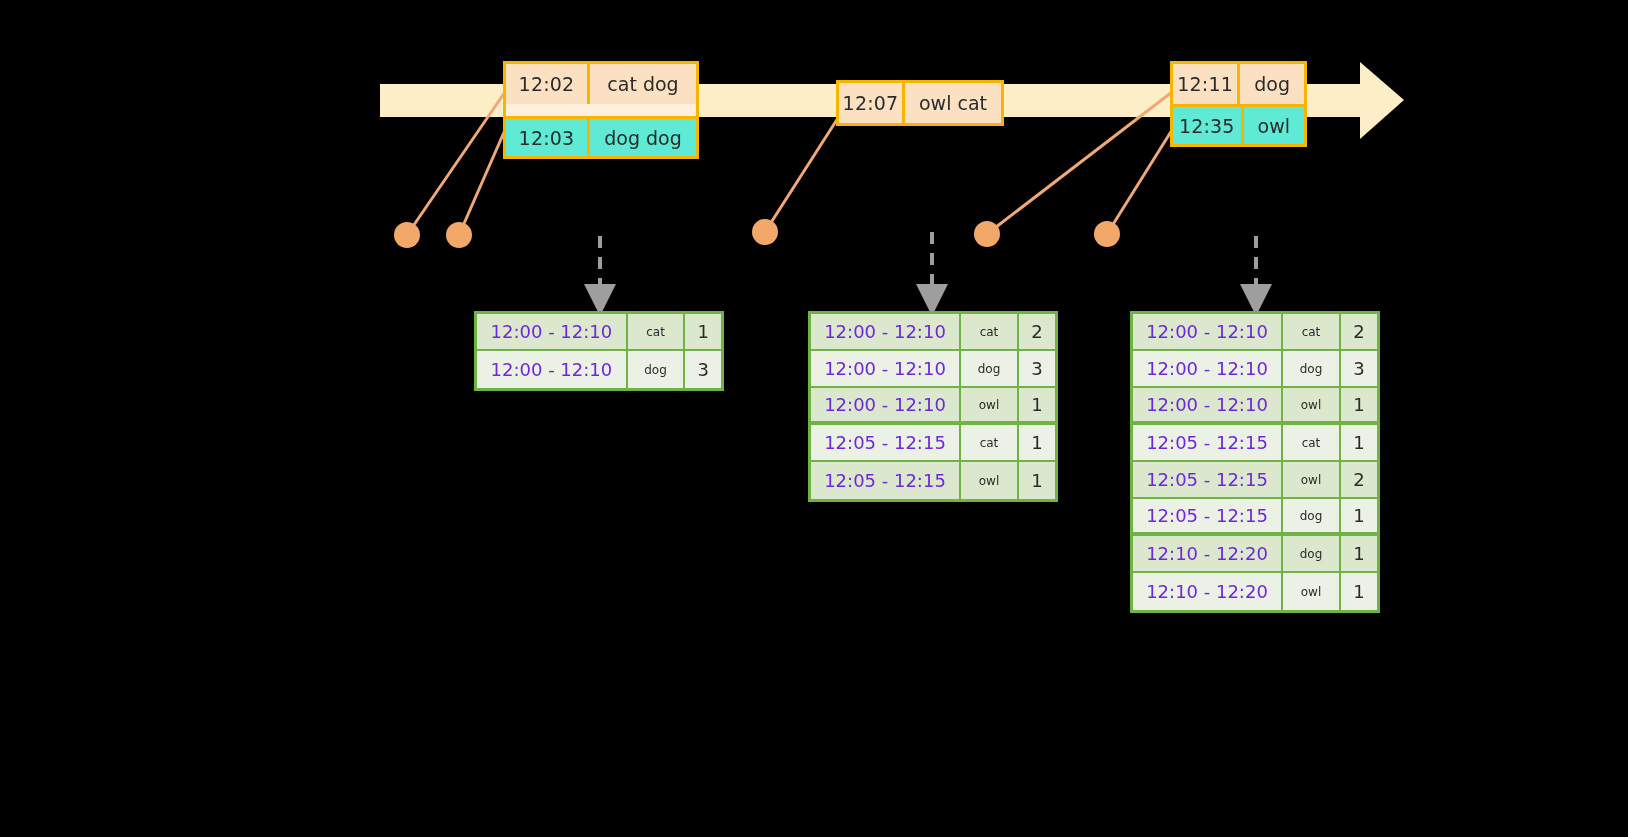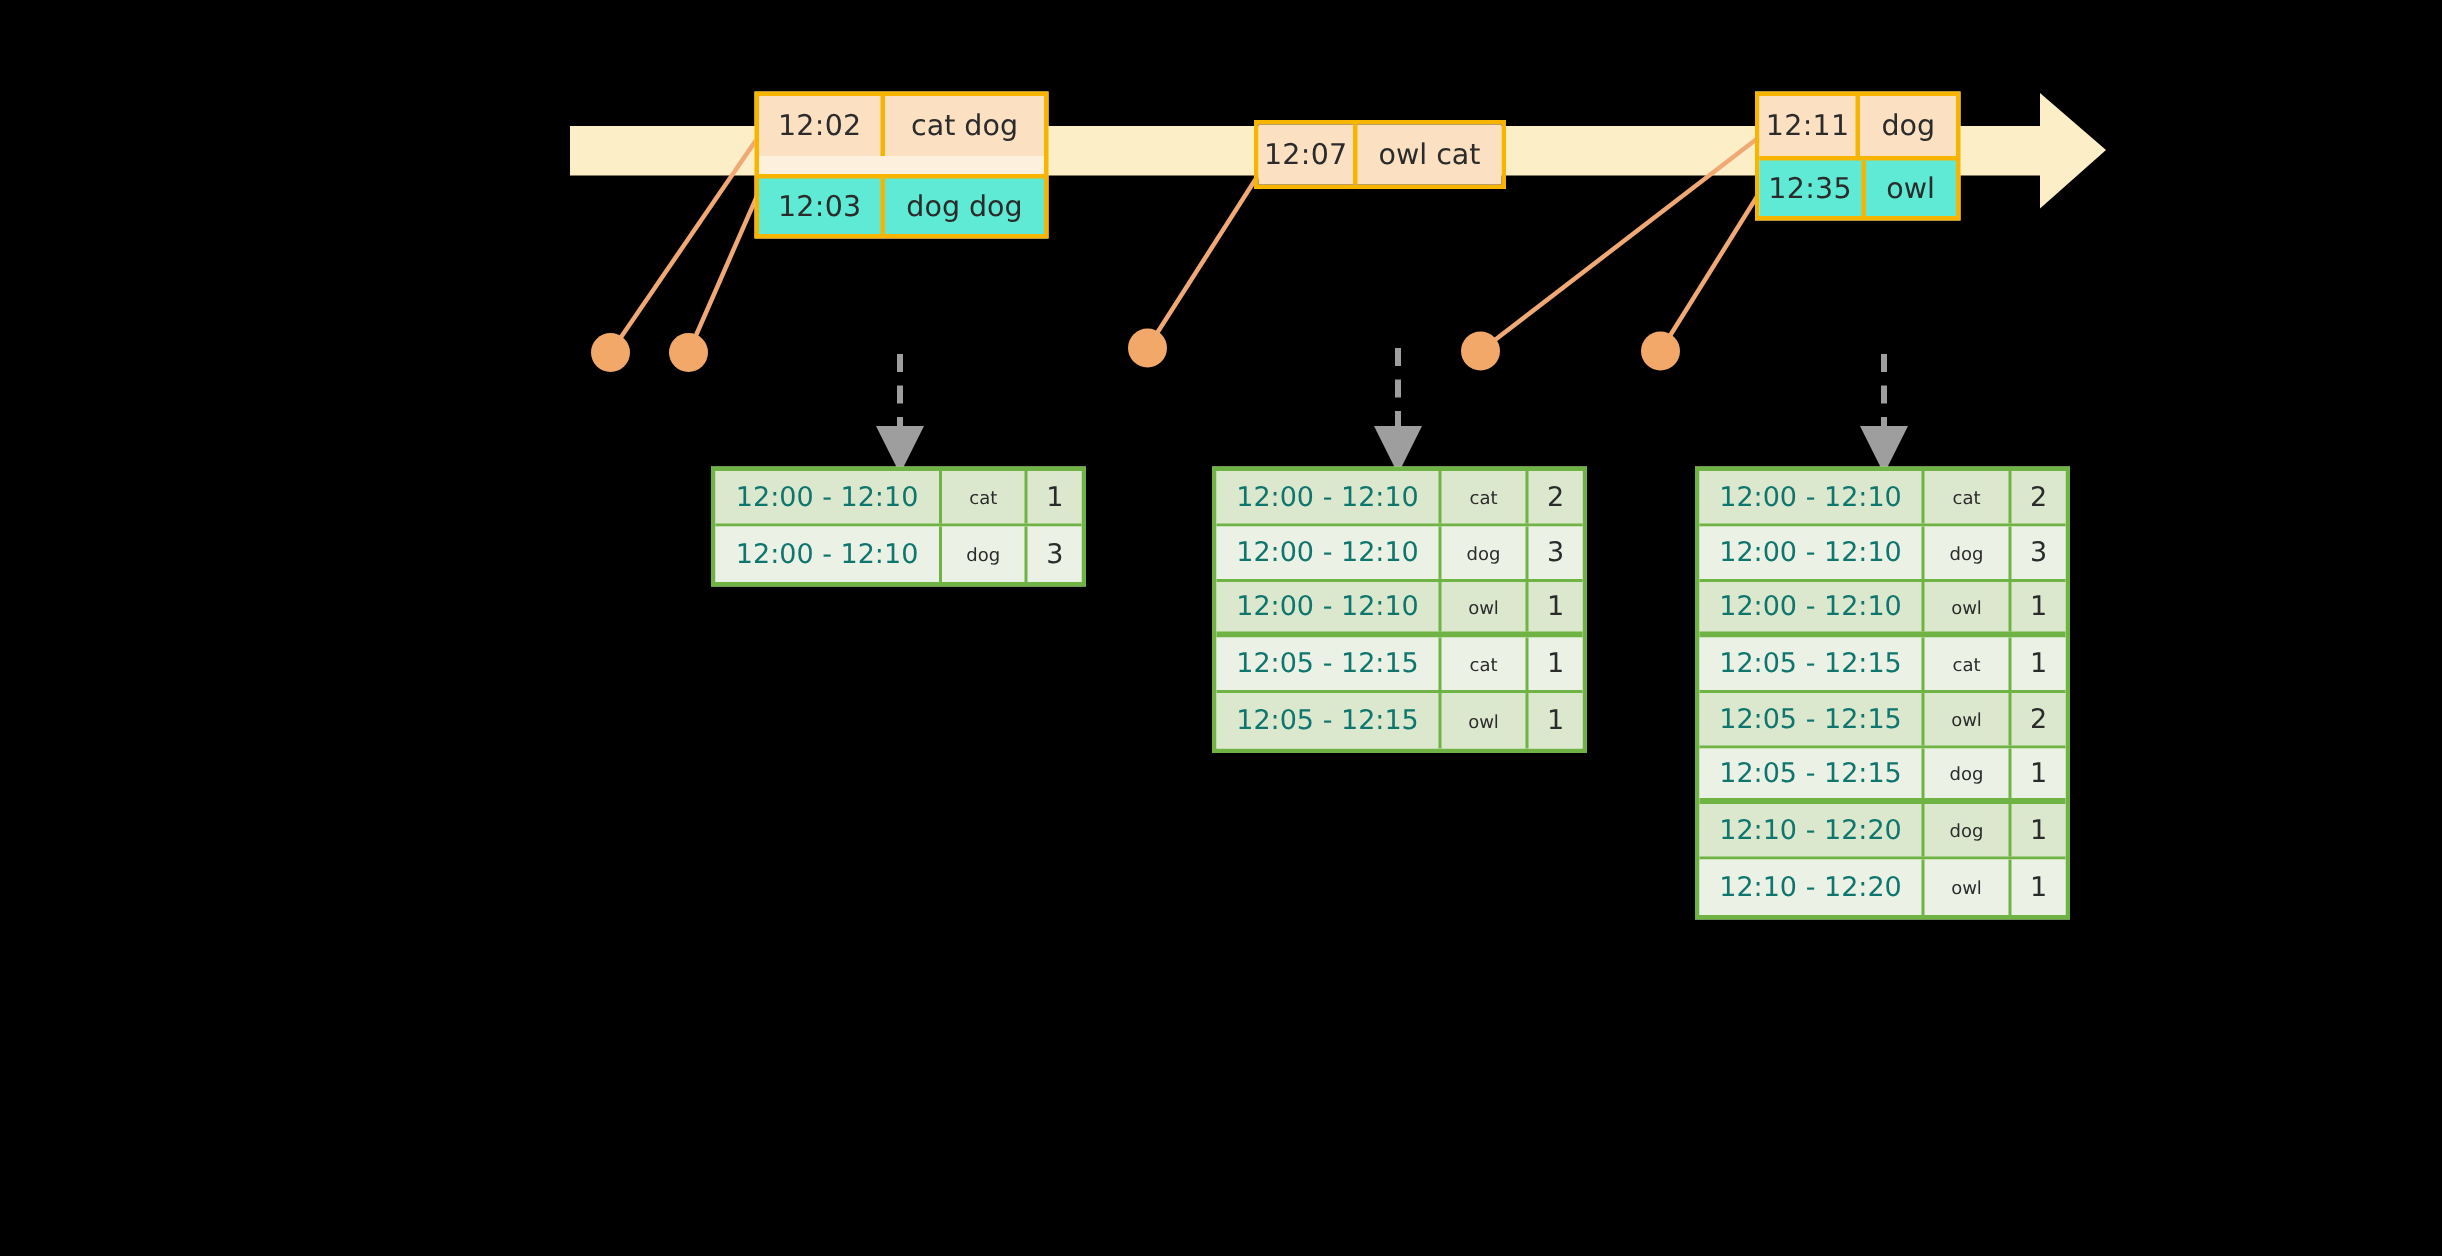--- a/index.html
+++ b/index.html
@@ -89,21 +89,21 @@
   .tbl-row.band-b { background: #ECF1E6; }
   .tbl-row.group-end { border-bottom: 4px solid #6FB344; }
   .cell-window {
     width: 152px;
     box-sizing: border-box;
     border-right: 2px solid #6FB344;
     display: flex;
     align-items: center;
     justify-content: center;
     font-size: 18px;
-    color: #0f766e;
+    color: #6d28d9;
     white-space: nowrap;
   }
   .cell-word {
     width: 58px;
     box-sizing: border-box;
     border-right: 2px solid #6FB344;
     display: flex;
     align-items: center;
     justify-content: center;
     font-size: 12px;

